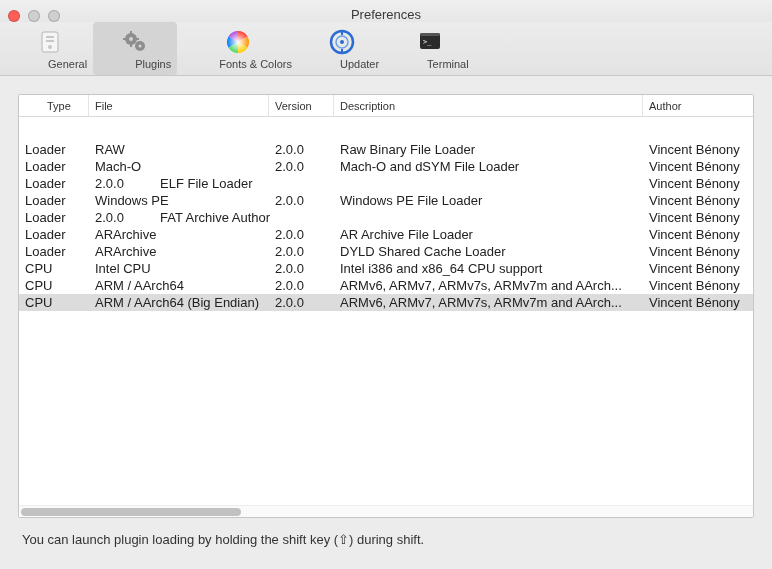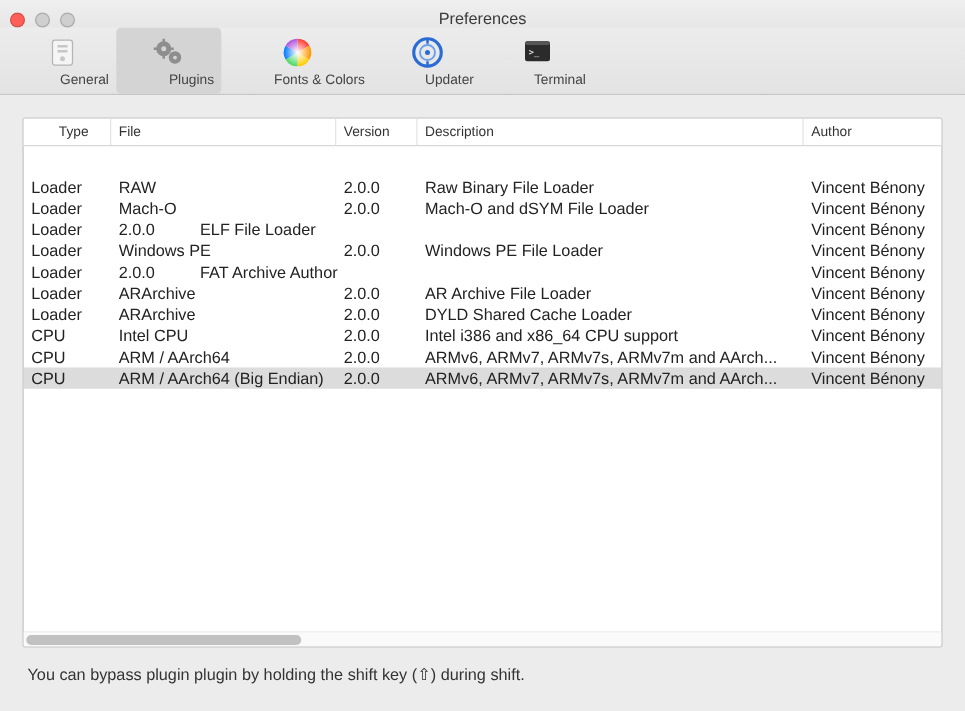--- a/index.html
+++ b/index.html
@@ -333,15 +333,15 @@
           <div class="td col-version">2.0.0</div>
           <div class="td col-desc">ARMv6, ARMv7, ARMv7s, ARMv7m and AArch...</div>
           <div class="td col-author">Vincent Bénony</div>
         </div>
       </div>
     <div class="scrollbar-area">
       <div class="scrollbar-thumb"></div>
     </div>
   </div>
   <div class="hint">
-    <span>You can bypass plugin plugin by holding the shift key (</span><span class="shift-symbol">⇧</span><span>) during shift.</span>
+    <span>You can launch plugin loading by holding the shift key (</span><span class="shift-symbol">⇧</span><span>) during shift.</span>
   </div>
 </div>
 
 </body></html>

